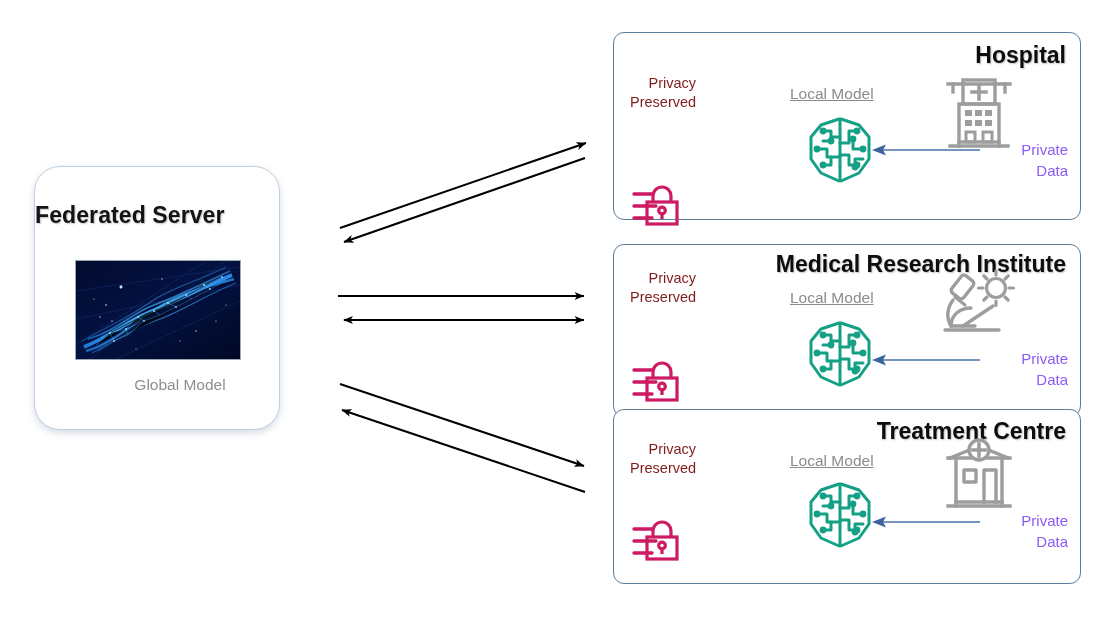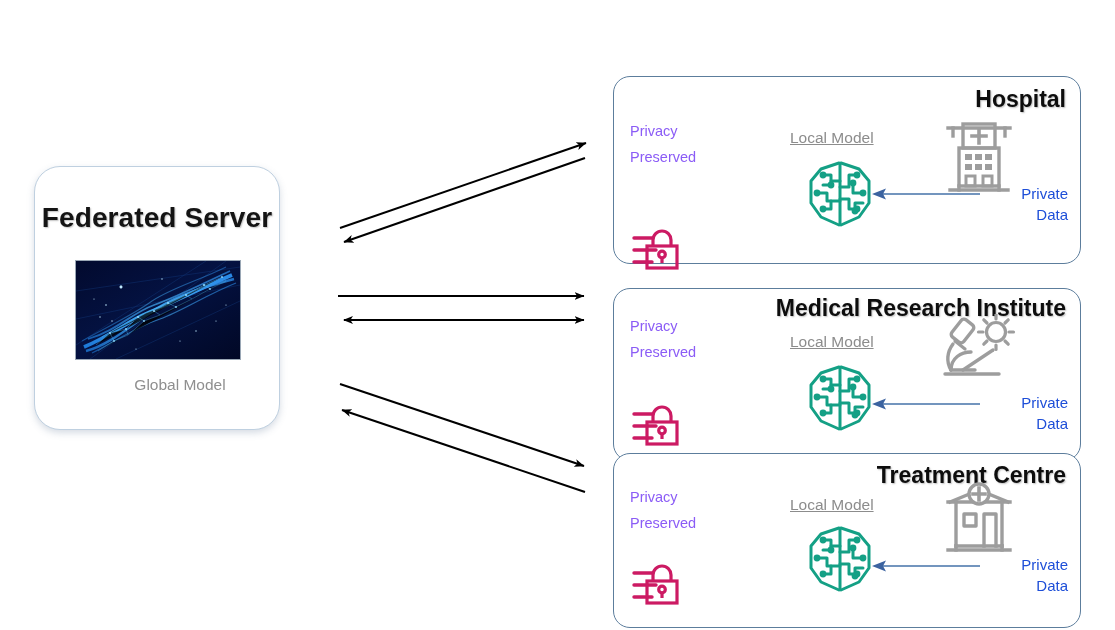--- a/index.html
+++ b/index.html
@@ -32,22 +32,22 @@
     border: 1.5px solid #bfd0e0;
     border-radius: 26px;
     box-shadow: 0 3px 7px rgba(120,140,165,0.30);
     box-sizing: border-box;
   }
   .server-title {
     position: absolute;
     left: 0;
     top: 35px;
     width: 100%;
-    text-align: center;
-    font-size: 28px;
+    text-align: left;
+    font-size: 23px;
     font-weight: bold;
     color: #141414;
     letter-spacing: 0.1px;
     text-shadow: 1px 1px 1.5px rgba(120,120,120,0.45);
   }
   .server-image {
     position: absolute;
     left: 40px;
     top: 93px;
     width: 166px;
@@ -68,23 +68,22 @@
     margin-left: 23px;
   }
 
   
   .client-card {
     position: absolute;
     left: 613px;
     width: 468px;
     background: #ffffff;
     border: 1.4px solid #5c7d9c;
-    border-radius: 17px;
+    border-radius: 11px;
     box-sizing: border-box;
-    margin-top: 44px;
   }
   .card-hospital  { top: 32px;  height: 188px; }
   .card-research  { top: 244px; height: 173px; }
   .card-treatment { top: 409px; height: 175px; }
 
   .client-title {
     position: absolute;
     right: 14px;
     font-size: 23px;
     font-weight: bold;
@@ -93,23 +92,24 @@
     text-shadow: 1px 1px 1.6px rgba(130,130,130,0.5);
   }
   .card-hospital  .client-title { top: 9px; }
   .card-research  .client-title { top: 6px; }
   .card-treatment .client-title { top: 8px; }
 
   .privacy-label {
     position: absolute;
     left: 16px;
     font-size: 14.5px;
-    line-height: 26px;
-    color: #8b5cf6;
+    line-height: 19px;
+    color: #7f1d1d;
     white-space: pre-line;
+    text-align: right;
   }
   .card-hospital  .privacy-label { top: 41px; }
   .card-research  .privacy-label { top: 24px; }
   .card-treatment .privacy-label { top: 30px; }
 
   .privacy-icon {
     position: absolute;
     left: 18px;
   }
   .card-hospital  .privacy-icon { top: 149px; }
@@ -140,21 +140,21 @@
   .data-arrow { position: absolute; }
   .card-hospital  .data-arrow { left: 258px; top: 110px; }
   .card-research  .data-arrow { left: 258px; top: 108px; }
   .card-treatment .data-arrow { left: 258px; top: 105px; }
 
   .private-data-label {
     position: absolute;
     right: 12px;
     font-size: 15px;
     line-height: 21px;
-    color: #1d4ed8;
+    color: #8b5cf6;
     text-align: right;
     white-space: pre-line;
   }
   .card-hospital  .private-data-label { top: 106px; }
   .card-research  .private-data-label { top: 103px; }
   .card-treatment .private-data-label { top: 100px; }
 
   
   .connectors {
     position: absolute;

